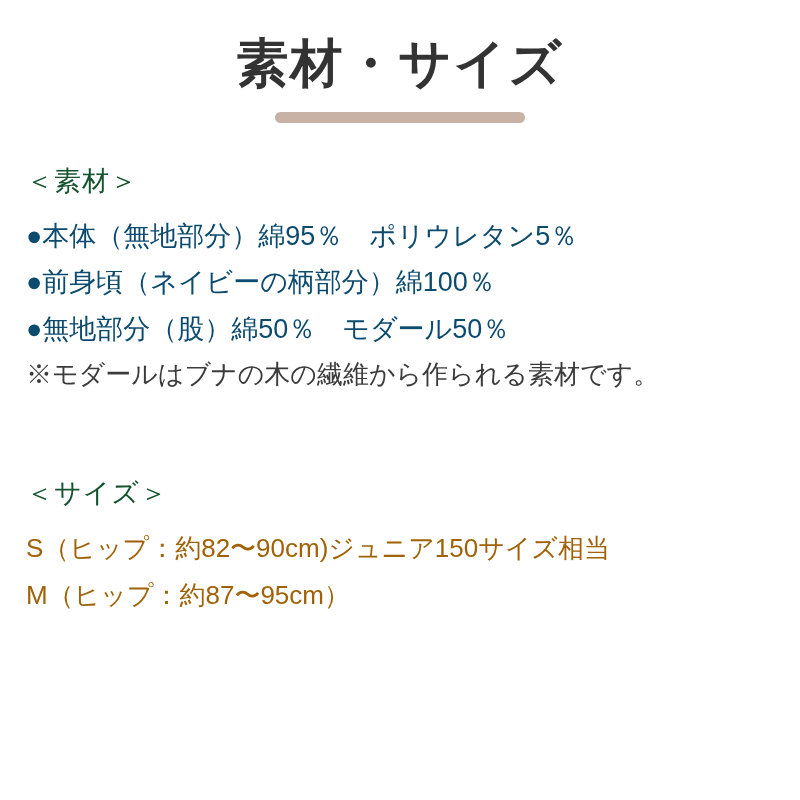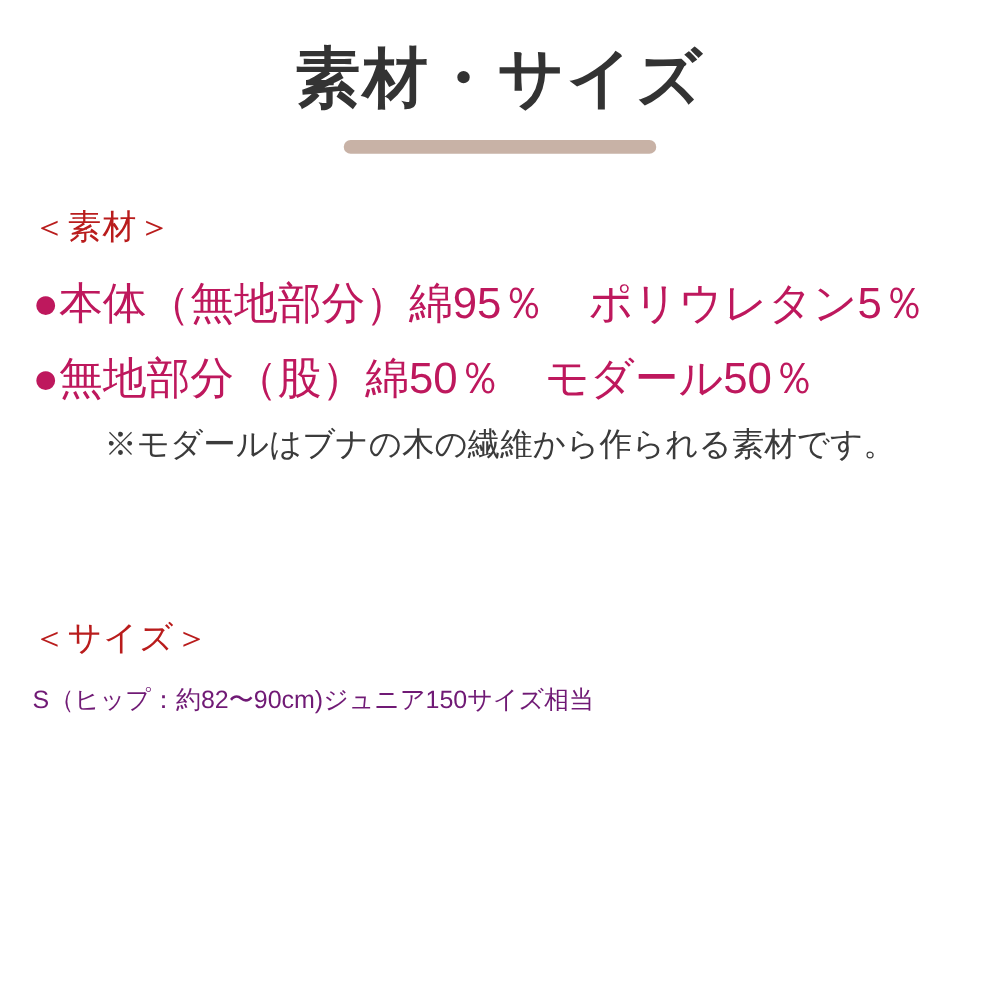--- a/index.html
+++ b/index.html
@@ -42,69 +42,70 @@
     background: #c8b2a6;
   }
   .content {
     padding: 0 26px;
     margin-top: 40px;
   }
   .section {
     margin: 0;
   }
   .section + .section {
-    margin-top: 114px;
+    margin-top: 78px;
   }
   .section-heading {
     font-size: 27px;
     font-weight: 400;
-    color: #b91c1c;
+    color: #14532d;
     margin: 0 0 14px 0;
     letter-spacing: 1px;
   }
   .line {
-    font-size: 35px;
+    font-size: 27px;
     line-height: 1.72;
-    color: #be185d;
+    color: #0c4a6e;
     letter-spacing: 0px;
     white-space: nowrap;
   }
   .note {
     font-size: 26px;
     line-height: 1.72;
     color: #3b3b3b;
     white-space: nowrap;
-    text-align: center;
   }
   .size-line {
-    font-size: 20px;
+    font-size: 26px;
     line-height: 1.80;
-    color: #701a75;
+    color: #a16207;
     white-space: nowrap;
   }
 </style>
 </head>
 <body>
 
 <div class="page">
 
   <h1 class="title">素材・サイズ</h1>
 
   <div class="title-rule-wrap">
     <div class="title-rule" style="background: rgb(200, 178, 166);"></div>
   </div>
 
   <div class="content">
 
     <div class="section">
       <div class="section-heading">＜素材＞</div>
       <div class="line">●本体（無地部分）綿95％　ポリウレタン5％</div>
+      <div class="line">●前身頃（ネイビーの柄部分）綿100％</div>
       <div class="line">●無地部分（股）綿50％　モダール50％</div>
       <div class="note">※モダールはブナの木の繊維から作られる素材です。</div>
     </div>
 
     <div class="section">
       <div class="section-heading">＜サイズ＞</div>
       <div class="size-line">S（ヒップ：約82〜90cm)ジュニア150サイズ相当</div>
+      <div class="size-line">M（ヒップ：約87〜95cm）</div>
     </div>
 
   </div>
 </div>
 
 </body></html>

